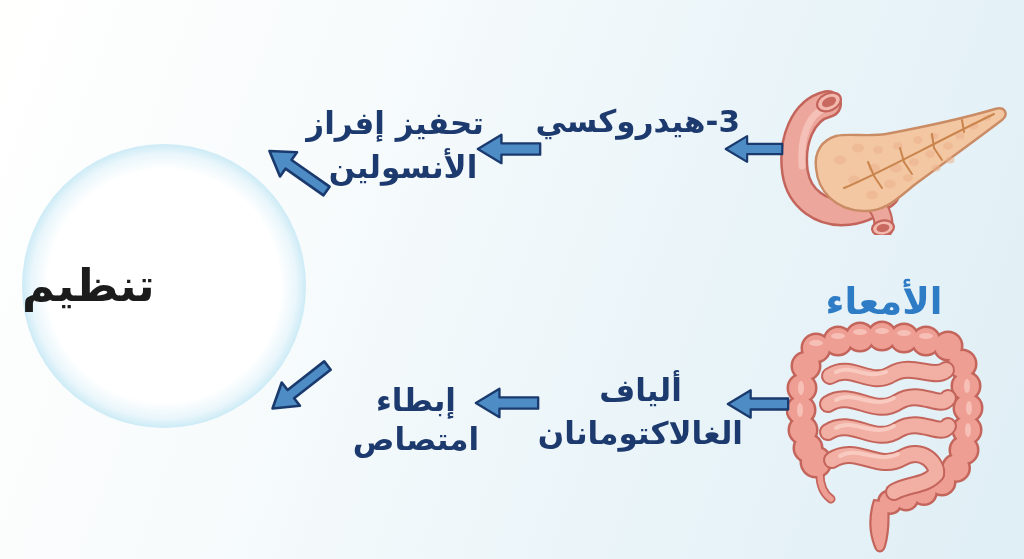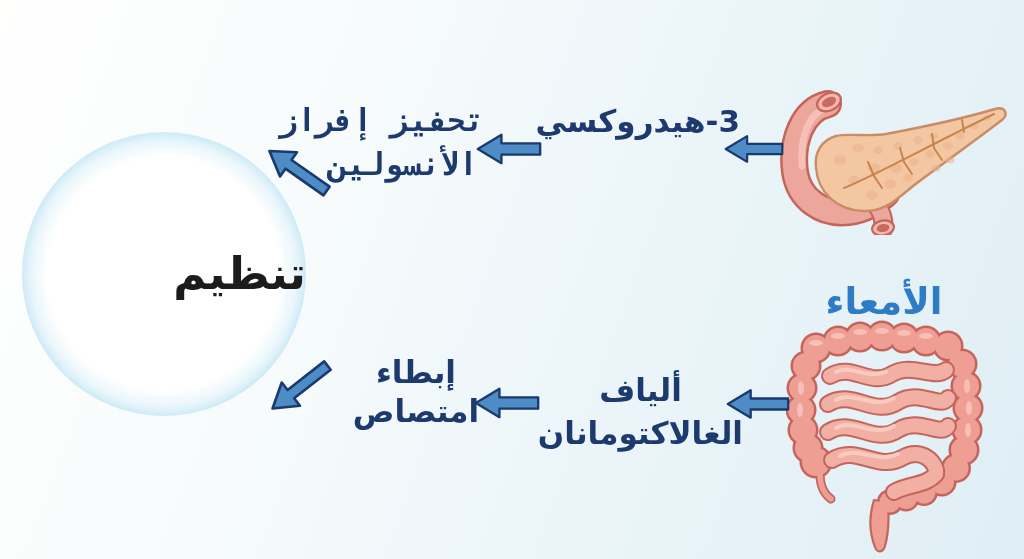--- a/index.html
+++ b/index.html
@@ -3,26 +3,26 @@
 <meta charset="utf-8">
 <style>
   html,body{margin:0;padding:0;}
   .stage{
     position:relative; width:1024px; height:559px; overflow:hidden;
     font-family:"DejaVu Sans", sans-serif;
     background:linear-gradient(110deg,#fffffe 0%,#f7fbfc 32%,#ebf5f9 62%,#dfeef5 100%);
   }
   
   .center-circle{
-    position:absolute; left:22px; top:132px; width:284px; height:284px;
+    position:absolute; left:22px; top:144px; width:284px; height:284px;
     border-radius:50%;
     background:radial-gradient(circle,
       #ffffff 0%, #ffffff 58%, #e9f6fb 66%, #b9e3f2 74%,
       rgba(169,220,240,0.45) 82%, rgba(169,220,240,0.12) 90%, rgba(169,220,240,0) 100%);
-    display:flex; align-items:center; justify-content:flex-end;
+    display:flex; align-items:center; justify-content:flex-start;
   }
   .center-text{
     color:#1c1c1c; font-weight:bold; font-size:45px; line-height:56px;
     text-align:center; direction:rtl;
   }
   .organ-label{
     position:absolute; color:#2e7cc5; font-weight:bold; font-size:37px;
     text-align:center; direction:rtl; white-space:nowrap;
   }
   .body-text{
@@ -105,21 +105,21 @@
   </svg>
 
   <div class="body-text" style="left:542px; top:99px; width:198px;">
     <span>3-هيدروكسي</span>
   </div>
 
   <svg class="arrow" style="left:474px; top:132px;" width="70" height="34" viewBox="0 0 70 36">
     <polygon points="2,18 27,3 27,12 68,12 68,24 27,24 27,33" fill="#4e8cc6" stroke="#1a3a6e" stroke-width="2.5" stroke-linejoin="round"></polygon>
   </svg>
 
-  <div class="body-text" style="left:322px; top:101px; width:162px;font-family:Liberation Mono, monospace;">
+  <div class="body-text" style="left:322px; top:101px; width:162px;">
     <span>تحفيز إفراز</span>
     <span>الأنسولين</span>
   </div>
 
   <svg class="arrow" style="left:252px; top:152px; transform:rotate(35deg);" width="92" height="38" viewBox="0 0 70 36">
     <polygon points="2,18 24,4 24,13 68,13 68,23 24,23 24,32" fill="#4e8cc6" stroke="#1a3a6e" stroke-width="2.5" stroke-linejoin="round"></polygon>
   </svg>
 
   <div class="organ-label" style="left:794px; top:280px; width:180px;">الأمعاء</div>
 
@@ -224,21 +224,21 @@
 
   <div class="body-text" style="left:538px; top:369px; width:205px; line-height:43px;">
     <span>ألياف</span>
     <span>الغالاكتومانان</span>
   </div>
 
   <svg class="arrow" style="left:472px; top:386px;" width="70" height="34" viewBox="0 0 70 36">
     <polygon points="2,18 27,3 27,12 68,12 68,24 27,24 27,33" fill="#4e8cc6" stroke="#1a3a6e" stroke-width="2.5" stroke-linejoin="round"></polygon>
   </svg>
 
-  <div class="body-text" style="left:352px; top:353px; width:128px; line-height:39px;">
+  <div class="body-text" style="left:352px; top:381px; width:128px; line-height:39px;">
     <span>إبطاء</span>
     <span>امتصاص</span>
   </div>
 
   <svg class="arrow" style="left:250px; top:368px; transform:rotate(-38deg);" width="100" height="38" viewBox="0 0 70 36">
     <polygon points="2,18 24,4 24,13 68,13 68,23 24,23 24,32" fill="#4e8cc6" stroke="#1a3a6e" stroke-width="2.5" stroke-linejoin="round"></polygon>
   </svg>
 
 </div>
 

